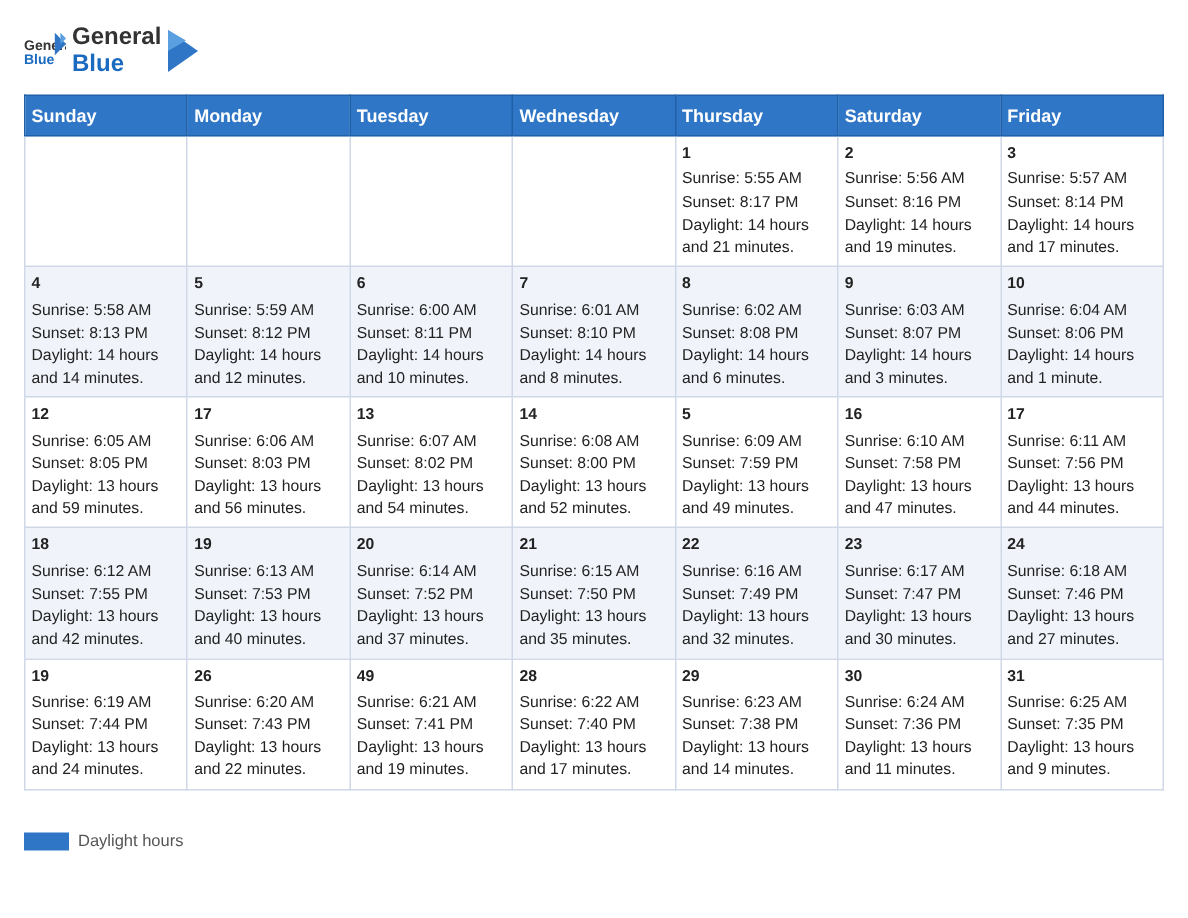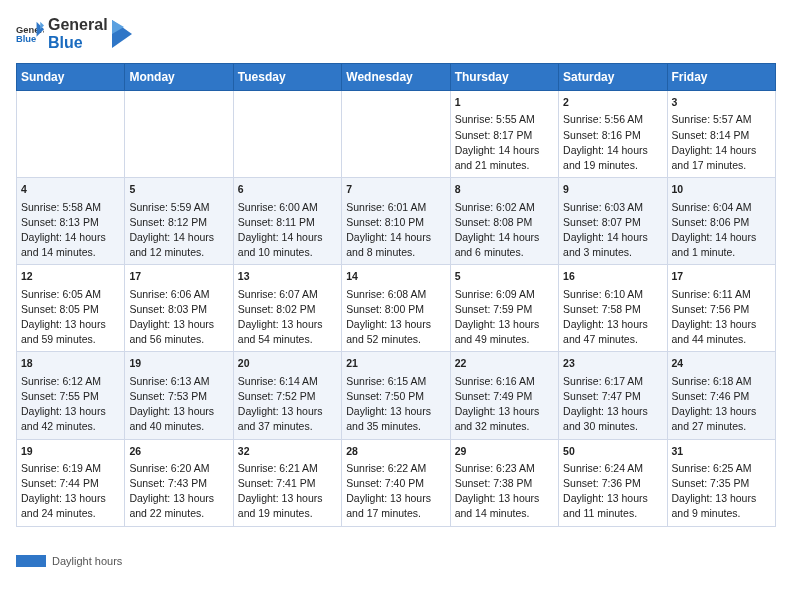--- a/index.html
+++ b/index.html
@@ -164,24 +164,24 @@
         <td><span class="day-num">19</span><span>Sunrise: 6:13 AM<br></span><span>Sunset: 7:53 PM<br></span><span>Daylight: 13 hours<br></span><span>and 40 minutes.<br></span></td>
         <td><span class="day-num">20</span><span>Sunrise: 6:14 AM<br></span><span>Sunset: 7:52 PM<br></span><span>Daylight: 13 hours<br></span><span>and 37 minutes.<br></span></td>
         <td><span class="day-num">21</span><span>Sunrise: 6:15 AM<br></span><span>Sunset: 7:50 PM<br></span><span>Daylight: 13 hours<br></span><span>and 35 minutes.<br></span></td>
         <td><span class="day-num">22</span><span>Sunrise: 6:16 AM<br></span><span>Sunset: 7:49 PM<br></span><span>Daylight: 13 hours<br></span><span>and 32 minutes.<br></span></td>
         <td><span class="day-num">23</span><span>Sunrise: 6:17 AM<br></span><span>Sunset: 7:47 PM<br></span><span>Daylight: 13 hours<br></span><span>and 30 minutes.<br></span></td>
         <td><span class="day-num">24</span><span>Sunrise: 6:18 AM<br></span><span>Sunset: 7:46 PM<br></span><span>Daylight: 13 hours<br></span><span>and 27 minutes.<br></span></td>
       </tr>
       <tr>
         <td><span class="day-num">19</span><span>Sunrise: 6:19 AM<br></span><span>Sunset: 7:44 PM<br></span><span>Daylight: 13 hours<br></span><span>and 24 minutes.<br></span></td>
         <td><span class="day-num">26</span><span>Sunrise: 6:20 AM<br></span><span>Sunset: 7:43 PM<br></span><span>Daylight: 13 hours<br></span><span>and 22 minutes.<br></span></td>
-        <td><span class="day-num">32</span><span>Sunrise: 6:21 AM<br></span><span>Sunset: 7:41 PM<br></span><span>Daylight: 13 hours<br></span><span>and 19 minutes.<br></span></td>
+        <td><span class="day-num">49</span><span>Sunrise: 6:21 AM<br></span><span>Sunset: 7:41 PM<br></span><span>Daylight: 13 hours<br></span><span>and 19 minutes.<br></span></td>
         <td><span class="day-num">28</span><span>Sunrise: 6:22 AM<br></span><span>Sunset: 7:40 PM<br></span><span>Daylight: 13 hours<br></span><span>and 17 minutes.<br></span></td>
         <td><span class="day-num">29</span><span>Sunrise: 6:23 AM<br></span><span>Sunset: 7:38 PM<br></span><span>Daylight: 13 hours<br></span><span>and 14 minutes.<br></span></td>
-        <td><span class="day-num">50</span><span>Sunrise: 6:24 AM<br></span><span>Sunset: 7:36 PM<br></span><span>Daylight: 13 hours<br></span><span>and 11 minutes.<br></span></td>
+        <td><span class="day-num">30</span><span>Sunrise: 6:24 AM<br></span><span>Sunset: 7:36 PM<br></span><span>Daylight: 13 hours<br></span><span>and 11 minutes.<br></span></td>
         <td><span class="day-num">31</span><span>Sunrise: 6:25 AM<br></span><span>Sunset: 7:35 PM<br></span><span>Daylight: 13 hours<br></span><span>and 9 minutes.<br></span></td>
       </tr>
     </tbody>
 </table>
 
 <div class="footer">
   <span class="footer-swatch"></span>
   <span>Daylight hours</span>
 </div>
 

